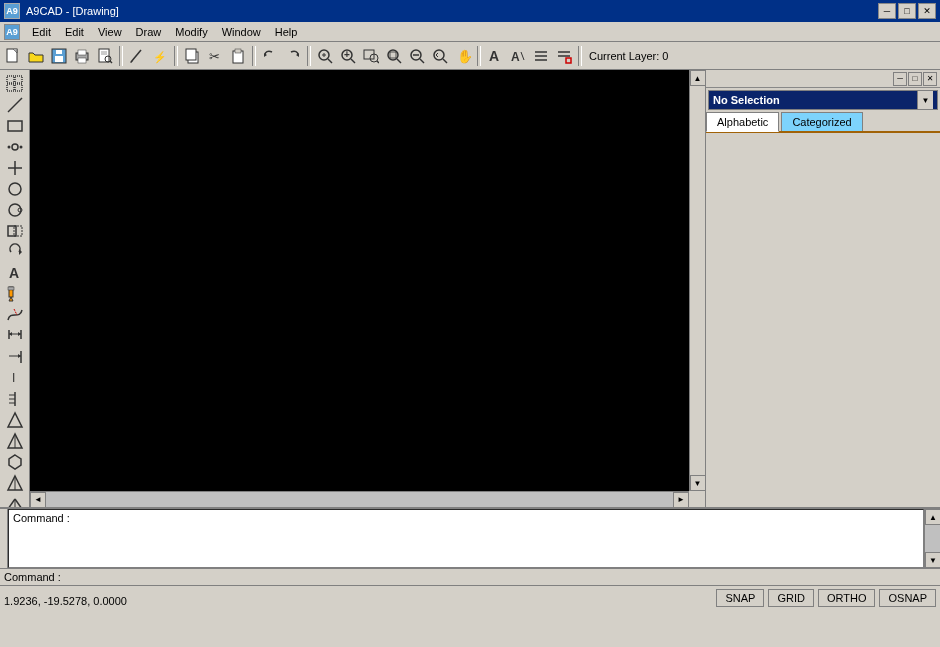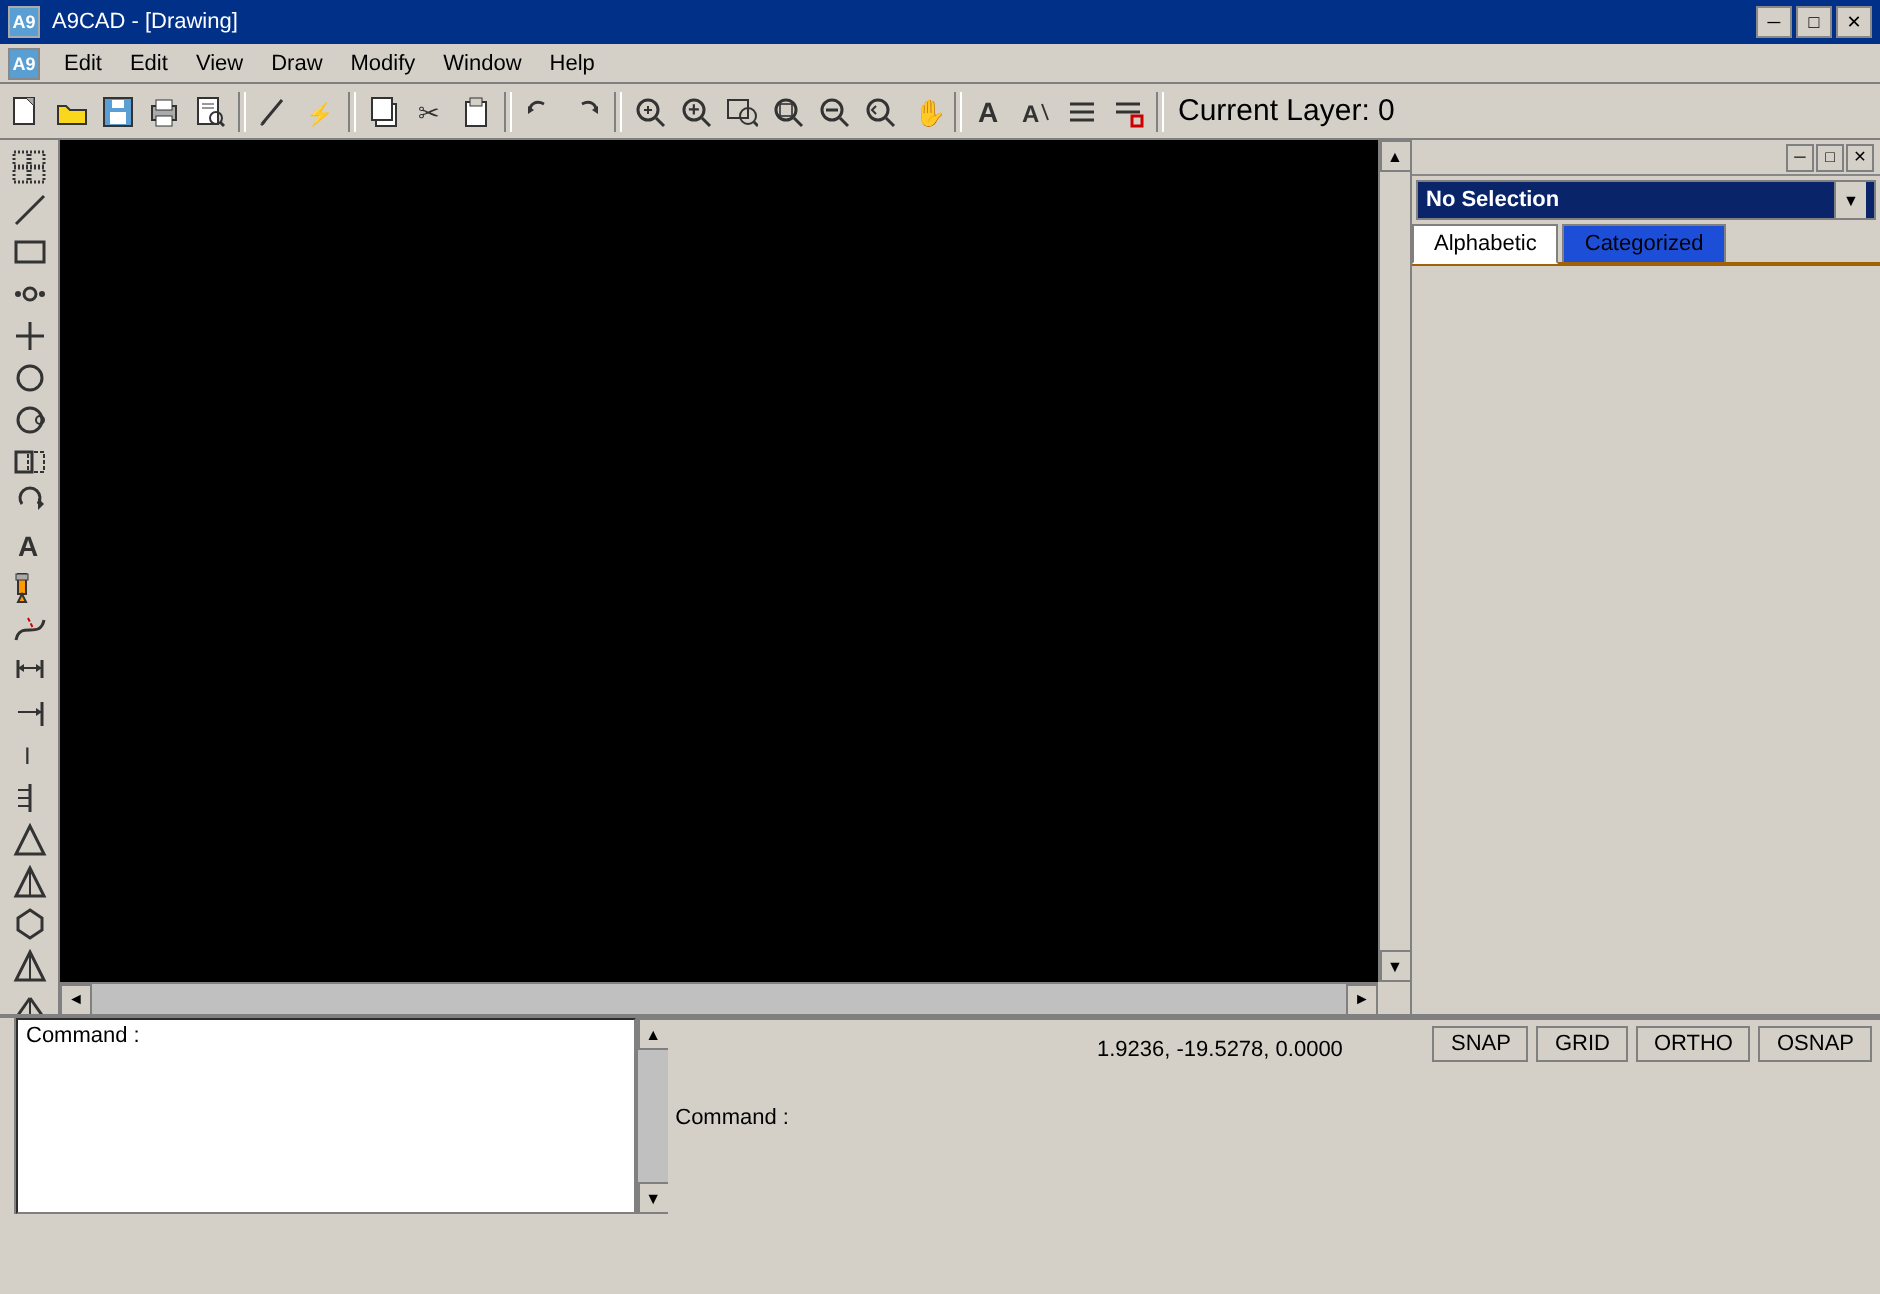--- a/index.html
+++ b/index.html
@@ -113,21 +113,21 @@
       font-size: 13px;
     }
     .toolbar-sep {
       width: 4px;
       height: 20px;
       border-left: 1px solid #808080;
       border-right: 1px solid #ffffff;
       margin: 0 2px;
     }
     .toolbar-text {
-      font-size: 15px;
+      font-size: 11px;
       color: black;
       padding: 0 4px;
       text-align: center;
     }
 
     
     #main-container {
       display: flex;
       height: calc(647px - 22px - 20px - 28px - 70px);
       
@@ -262,21 +262,21 @@
       display: flex;
       border-bottom: 2px solid #a16207;
       background: #d4d0c8;
     }
     .props-tab {
       padding: 3px 10px;
       font-size: 11px;
       cursor: pointer;
       border: 1px solid #808080;
       border-bottom: none;
-      background: #1d4ed8;
+      background: #7dd3fc;
       margin-right: 2px;
     }
     .props-tab.active {
       background: white;
       border-bottom: 1px solid white;
       margin-bottom: -1px;
       z-index: 1;
     }
 
     #props-table {
@@ -310,20 +310,21 @@
       padding: 0 2px;
       font-size: 10px;
     }
 
     
     #bottom-area {
       height: 100px;
       border-top: 2px solid #808080;
       background: #d4d0c8;
       display: flex;
+      flex-direction: column;
     }
     #command-area {
       flex: 1;
       display: flex;
     }
     #command-label-side {
       width: 8px;
       background: #d4d0c8;
       border-right: 1px solid #808080;
       display: flex;

